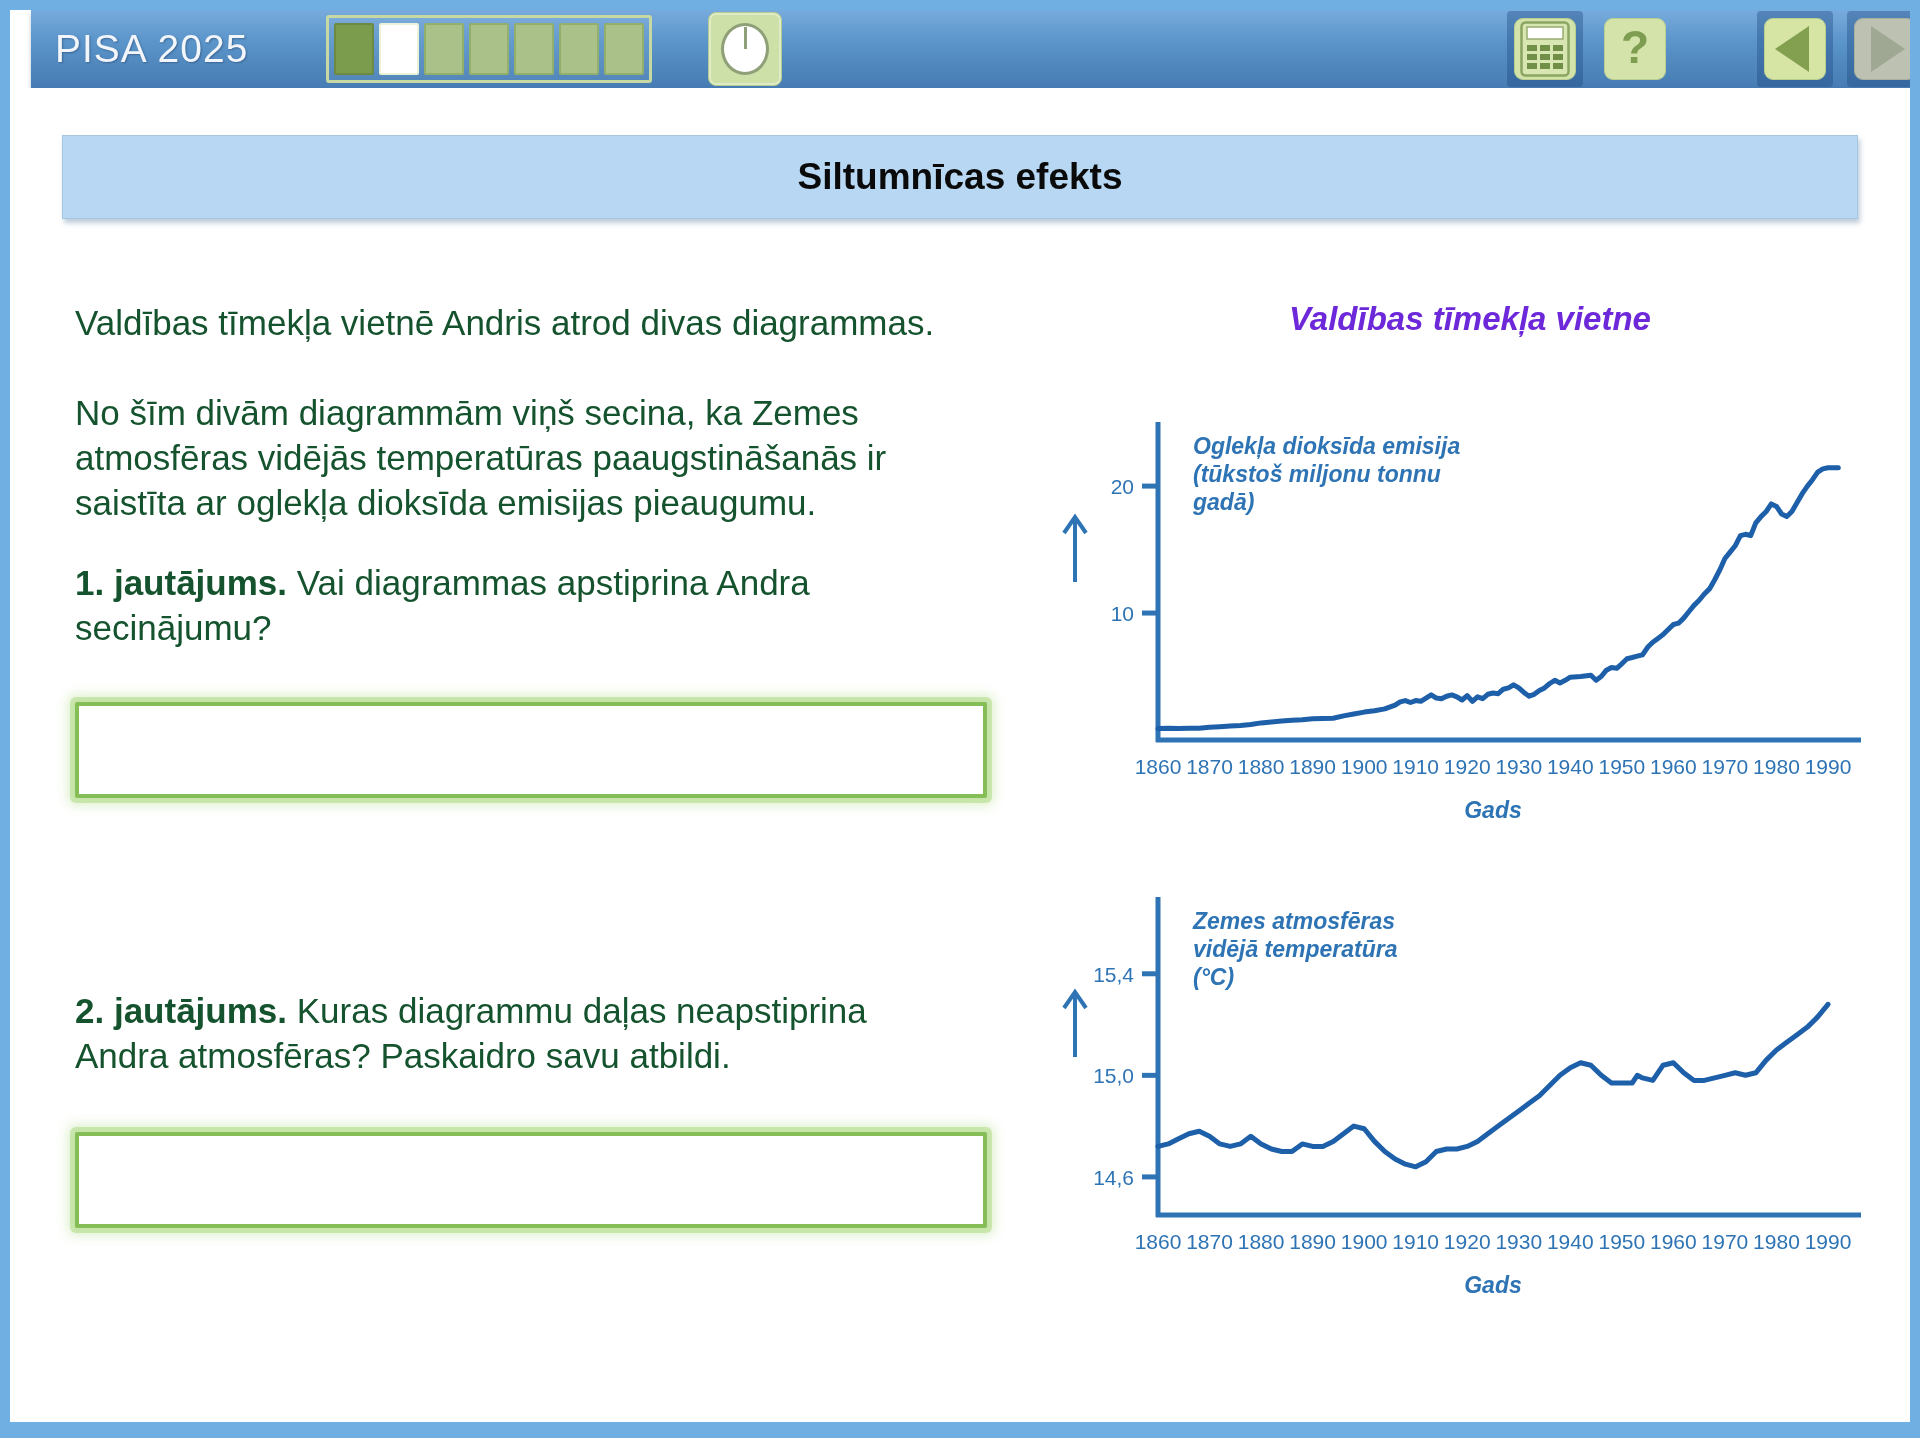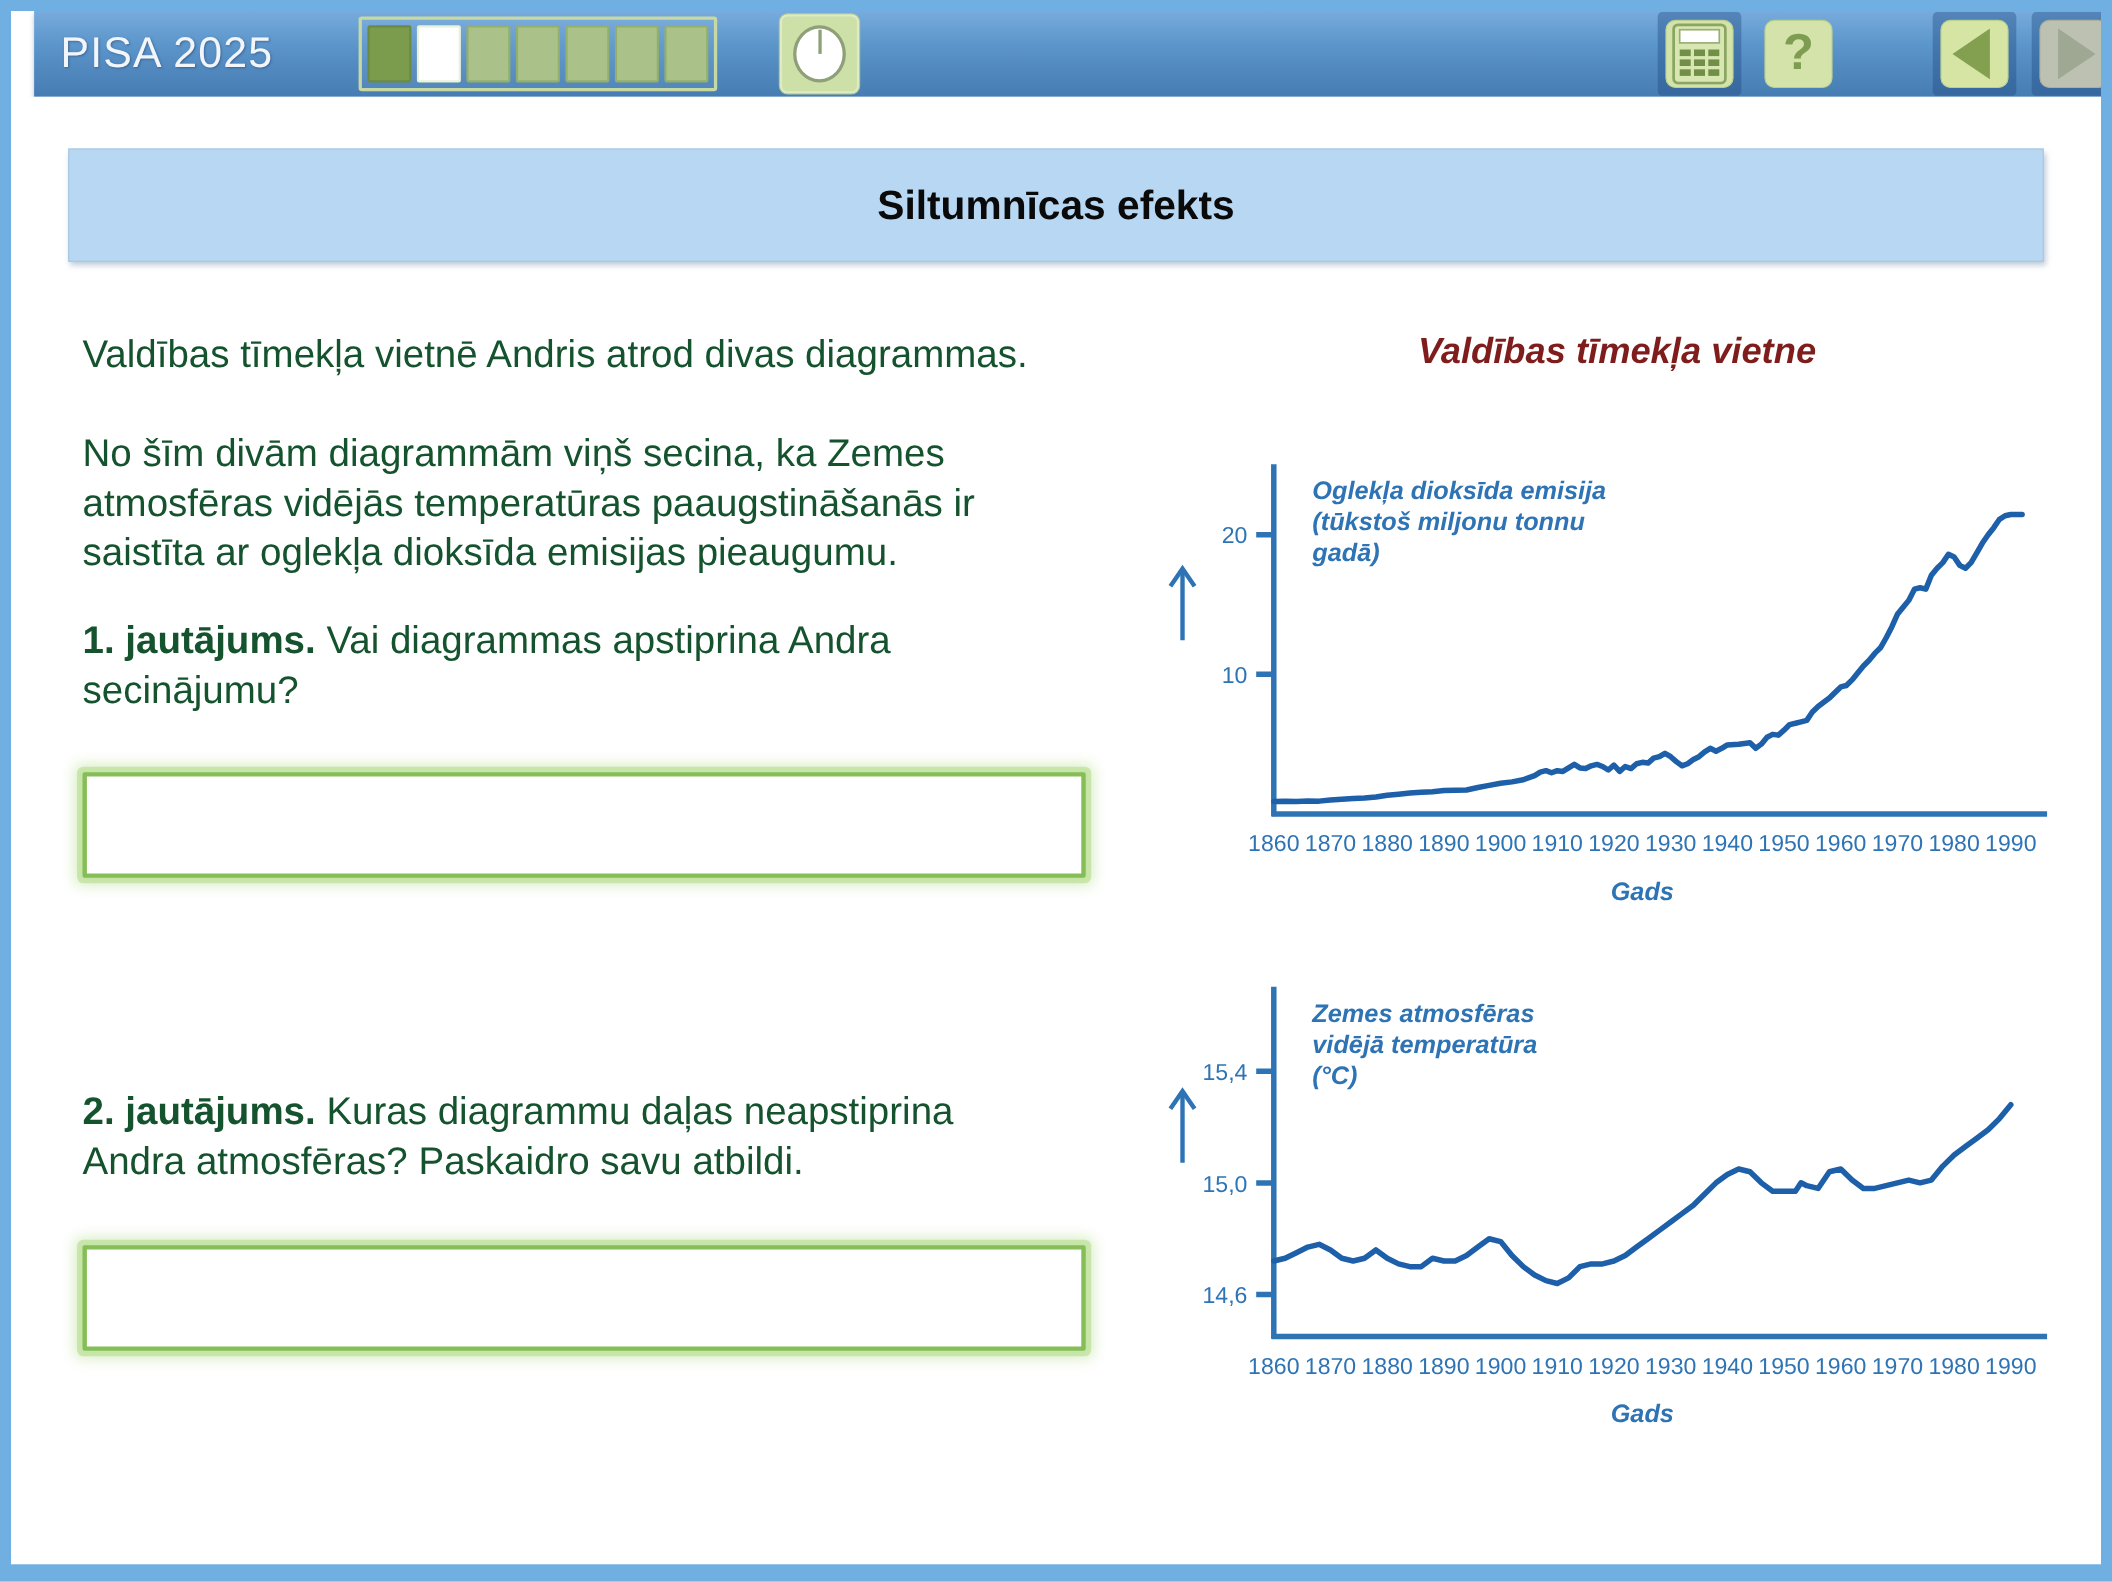--- a/index.html
+++ b/index.html
@@ -64,21 +64,21 @@
   .tool-btn.back { background:#d6e4a4; }
   .tool-btn.fwd  { background:#bcc1b2; border-color:#aab0a0; }
   .tri-right { width:0; height:0; border-top:23px solid transparent; border-bottom:23px solid transparent;
     border-left:34px solid #9fa892; margin-left:6px; }
   .last-slot { margin-right:8px; }
 
   
   .content { position:relative; width:100%; height:calc(100% - 78px); background:#ffffff; }
 
   .title-bar {
-    position:absolute; left:52px; right:52px; top:47px; height:103px;
+    position:absolute; left:52px; right:52px; top:47px; height:84px;
     background:#b7d7f2; border:1px solid #a6c6e2;
     box-shadow:2px 4px 5px rgba(110,140,170,.45);
     display:flex; align-items:center; justify-content:center;
   }
   .title-bar h1 { font-size:37px; font-weight:700; color:#0a0a0a; }
 
   .left-col { position:absolute; left:65px; top:212px; width:930px; height:1070px; }
   .left-col p { position:absolute; font-size:35px; line-height:45px; color:#14532d; white-space:pre-line; }
   .left-col p b { font-weight:700; }
   .p1 { top:0; }
@@ -91,21 +91,21 @@
     position:absolute; left:0; width:912px; height:96px;
     border:4px solid #85bd57; border-radius:2px; background:#ffffff;
     box-shadow:0 0 0 5px rgba(176,219,134,.55), 0 0 12px 7px rgba(176,219,134,.45);
     resize:none; overflow:hidden; outline:none;
     font-family:"Liberation Sans", sans-serif; font-size:26px; padding:8px 12px; color:#111;
   }
   .answer-1 { top:402px; }
   .answer-2 { top:832px; }
 
   .right-col { position:absolute; left:1020px; top:212px; width:880px; height:1120px; }
-  .charts-heading { width:100%; text-align:center; font-size:33px; font-weight:700; font-style:italic; color:#7f1d1d; }
+  .charts-heading { width:100%; text-align:center; font-size:33px; font-weight:700; font-style:italic; color:#6d28d9; }
   .chart-fig { position:absolute; left:13px; width:830px; height:430px; }
   .chart-fig.fig1 { top:120px; }
   .chart-fig.fig2 { top:595px; }
   .chart-fig svg { width:830px; height:430px; display:block; }
 </style>
 </head>
 <body>
 
 <div class="page">
 

